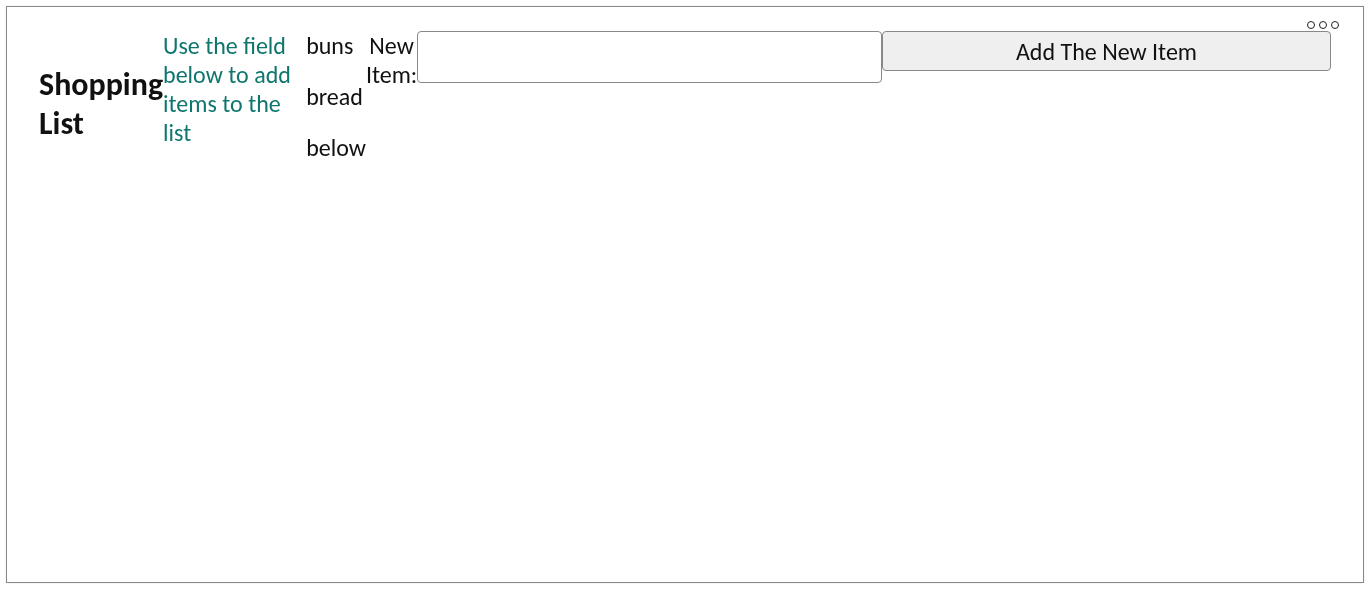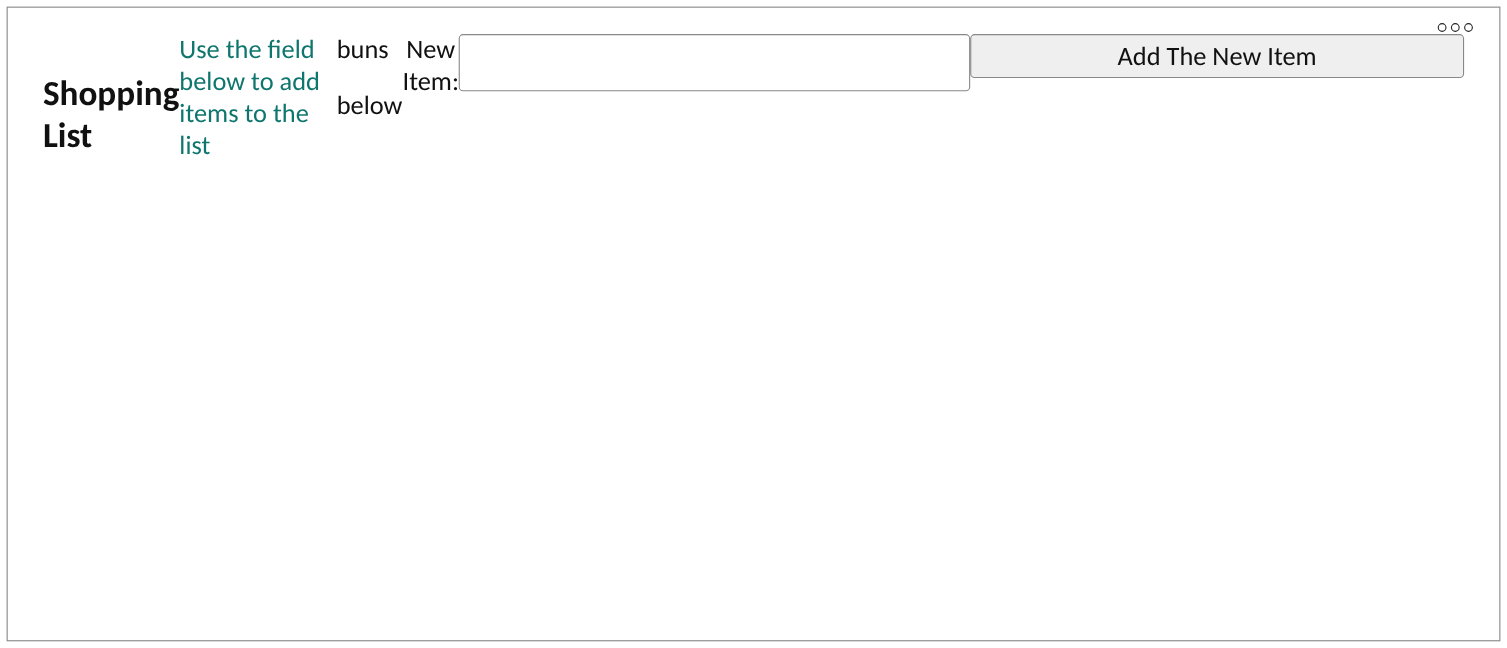--- a/index.html
+++ b/index.html
@@ -100,20 +100,21 @@
     <span class="dot"></span>
     <span class="dot"></span>
   </div>
 
   <h1 class="title">Shopping List</h1>
 
   <p class="subtitle">Use the field below to add items to the list</p>
 
   <div class="list">
     <div class="list-item">buns</div>
+    <div class="list-item">bread</div>
     <div class="list-item">below</div>
   </div>
 
   <div class="label">New Item:</div>
 
   <input type="text" class="input" value="" style="">
 
   <button class="add-button">Add The New Item</button>
 
 </div>

